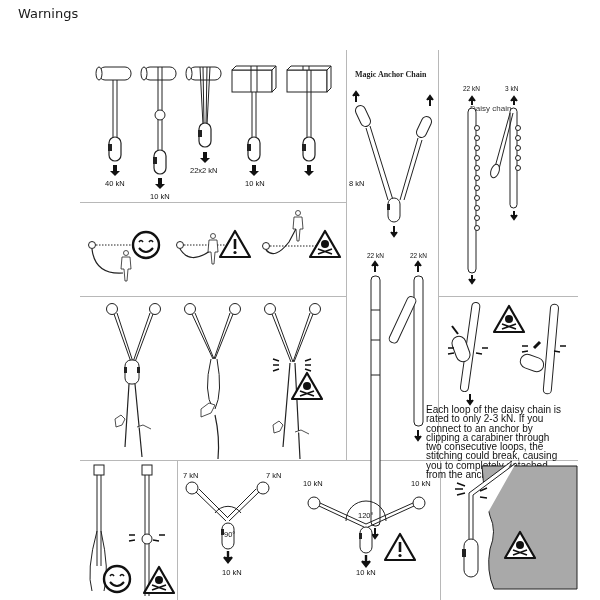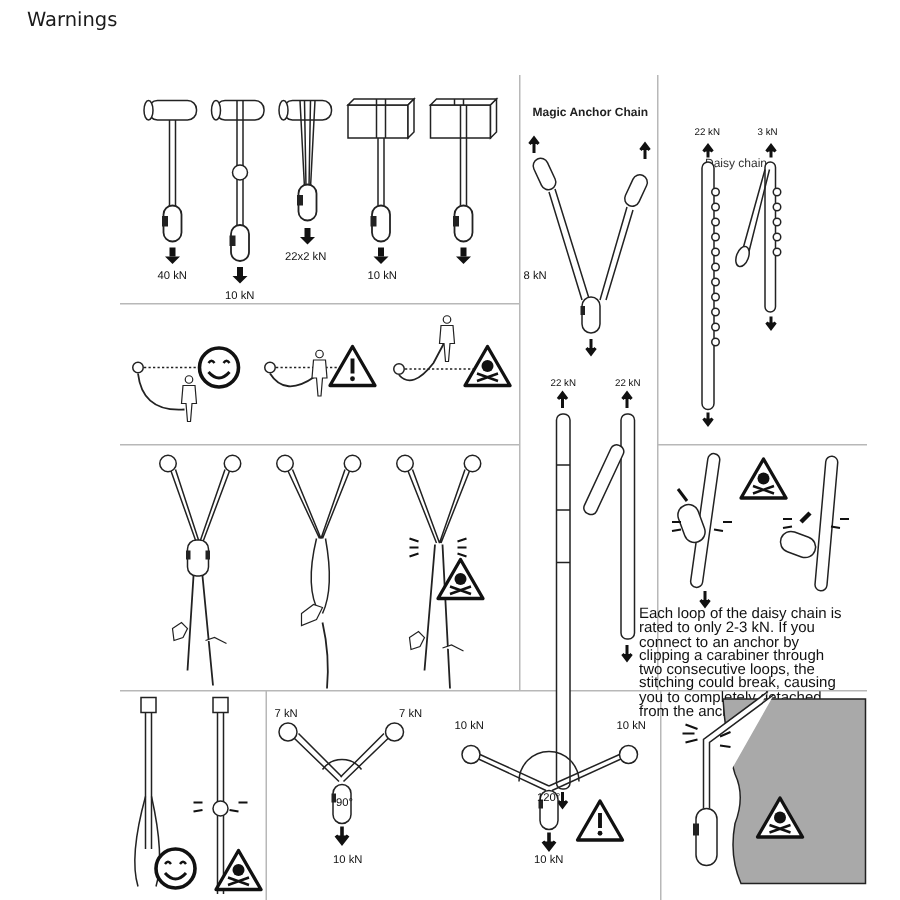--- a/index.html
+++ b/index.html
@@ -169,21 +169,21 @@
     <path d="M188 128 l6 -4 4 4 -3 6 -6 2 z M210 135 l6 -2 8 4" stroke="#222" fill="#fff" stroke-width="0.8"></path>
     <g transform="translate(222,90)">
       <polygon points="0,-14 15,12 -15,12" fill="#fff" stroke="#111" stroke-width="2.2" stroke-linejoin="round"></polygon>
       <circle cx="0" cy="-1" r="4" fill="#111"></circle>
       <path d="M-7 4 L7 9 M7 4 L-7 9" stroke="#111" stroke-width="1.6"></path>
     </g>
   </svg>
 </div>
 
 <div>
-  <div class="hdr" style="left:355px;top:70px;">Magic Anchor Chain</div>
+  <div class="hdr" style="left:355px;top:70px;font-family:Liberation Serif, serif;">Magic Anchor Chain</div>
   <svg width="90" height="390" style="left:348px;top:90px;">
 
     <path d="M8 2 l0 10 M5 6 l3 -4 3 4" stroke="#111" fill="#111" stroke-width="2"></path>
     <path d="M82 6 l0 10 M79 10 l3 -4 3 4" stroke="#111" fill="#111" stroke-width="2"></path>
     <rect x="10" y="15" width="10" height="22" rx="5" fill="#fff" stroke="#222" transform="rotate(-25 15 26)"></rect>
     <rect x="71" y="26" width="10" height="22" rx="5" fill="#fff" stroke="#222" transform="rotate(25 76 37)"></rect>
     <path d="M18 38 L40 110 M22 36 L45 110 M70 48 L52 110 M74 50 L56 110" stroke="#222" fill="none"></path>
     <rect x="40" y="108" width="12" height="24" rx="6" fill="#fff" stroke="#222"></rect>
     <rect x="39" y="114" width="3" height="6" fill="#222"></rect>
     <path d="M46 136 l0 10 M43 142 l3 4 3 -4" stroke="#111" stroke-width="2" fill="#111"></path>
@@ -302,21 +302,21 @@
       <rect x="-1.3" y="-6" width="2.6" height="10" fill="#111"></rect>
         <circle cx="0" cy="7.5" r="1.6" fill="#111"></circle>
     </g>
   </svg>
   <div class="lbl" style="left:183px;top:471px;">7 kN</div>
   <div class="lbl" style="left:266px;top:471px;">7 kN</div>
   <div class="lbl" style="left:224px;top:530px;">90°</div>
   <div class="lbl" style="left:222px;top:568px;">10 kN</div>
   <div class="lbl" style="left:303px;top:479px;">10 kN</div>
   <div class="lbl" style="left:411px;top:479px;">10 kN</div>
-  <div class="lbl" style="left:358px;top:511px;margin-top:16px;">120°</div>
+  <div class="lbl" style="left:358px;top:511px;">120°</div>
   <div class="lbl" style="left:356px;top:568px;">10 kN</div>
 </div>
 
 <div>
   <svg width="140" height="135" style="left:442px;top:461px;">
     <path d="M40 5 L135 5 L135 128 L52 128 Q44 110 48 88 Q55 70 48 55 Q42 35 40 5 Z" fill="#a9a9a9" stroke="#222"></path>
     <path d="M70 0 L27 32 L27 78 M74 2 L31 34 L31 78" stroke="#222" fill="#fff"></path>
     <rect x="22" y="78" width="14" height="38" rx="7" fill="#fff" stroke="#222"></rect>
     <rect x="20" y="88" width="4" height="8" fill="#222"></rect>
     <path d="M15 22 l8 3 M13 28 h8 M15 34 l8 -2 M38 30 l7 -3 M38 36 l7 1" stroke="#111" stroke-width="1.4"></path>

